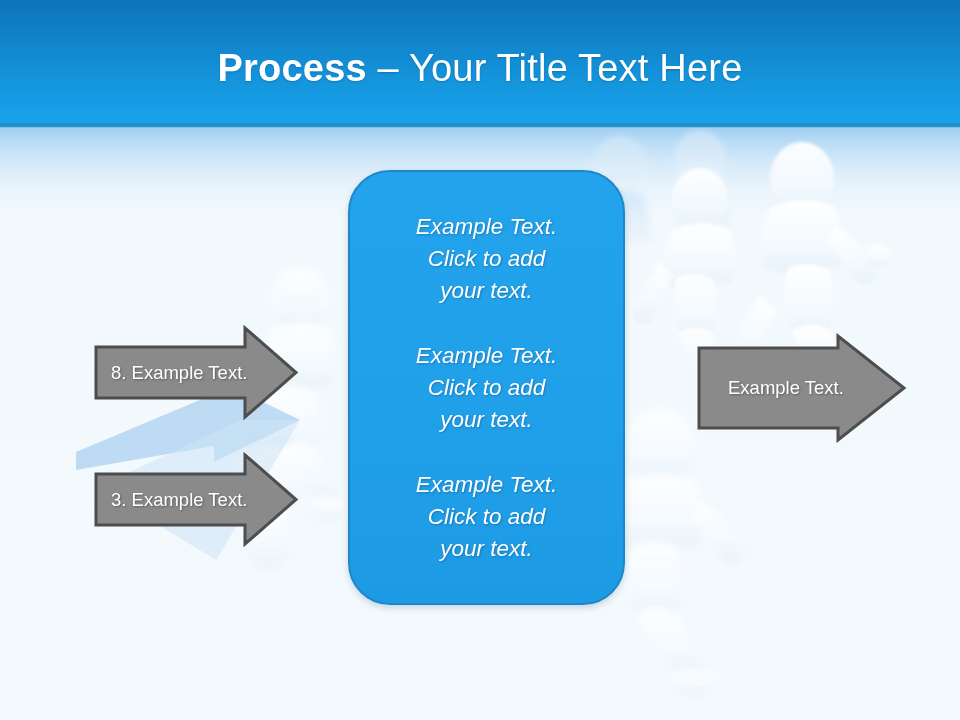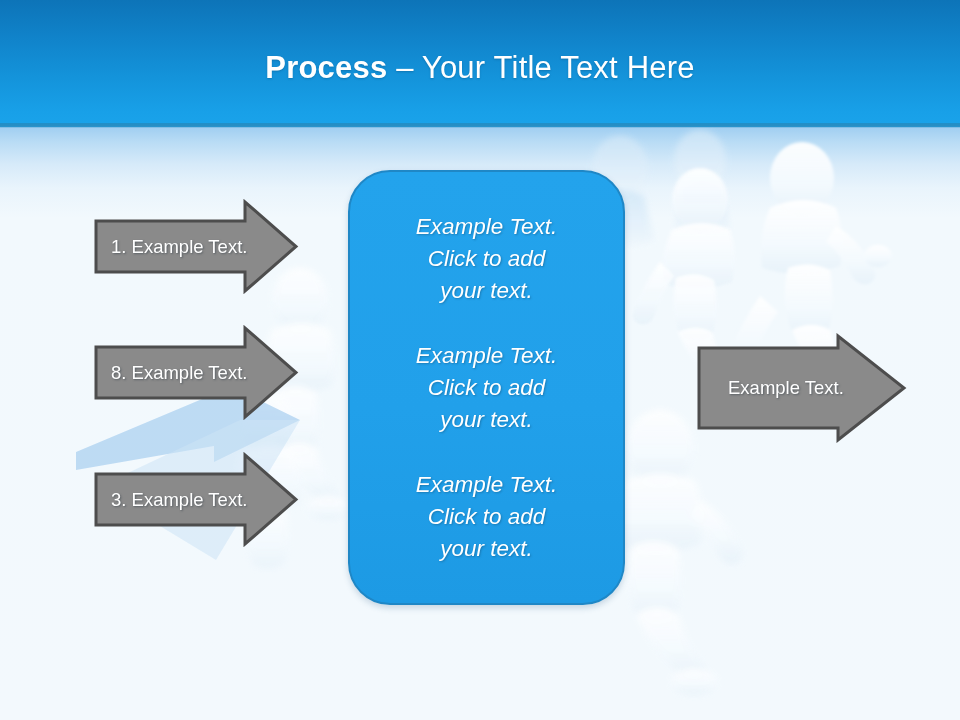--- a/index.html
+++ b/index.html
@@ -30,21 +30,21 @@
   .bg-header-edge{
     position:absolute;left:0;top:123px;width:960px;height:5px;
     background:linear-gradient(to bottom,#1f8fc9,#2b8ec2 60%,rgba(140,190,225,0));
   }
 
   .figgroup{position:absolute;left:0;top:0;width:960px;height:720px;pointer-events:none;}
 
   .title{
     position:absolute;left:0;top:48px;width:960px;
     text-align:center;color:#ffffff;
-    font-size:31px;letter-spacing:.2px;line-height:40px;
+    font-size:38px;letter-spacing:.2px;line-height:40px;
     text-shadow:0 1px 2px rgba(0,40,70,.25);
     white-space:nowrap;
   }
   .title b{font-weight:bold;}
   .title span.rest{font-weight:normal;}
 
   
   .panel{
     position:absolute;left:348px;top:170px;width:277px;height:435px;
     box-sizing:border-box;
@@ -163,26 +163,20 @@
     </svg>
   </div>
 
   <div class="bg-header"></div>
   <div class="bg-header-edge"></div>
 
   <div class="title">
     <b>Process</b><span class="rest"> – Your Title Text Here</span>
   </div>
 
-  <div class="arrow arrow-left" style="left:93px;top:199px;width:207px;height:95px;">
-    <svg width="207" height="95" viewBox="0 0 207 95">
-      <path d="M3 22 L152 22 L152 3 L203 47.5 L152 92 L152 73 L3 73 Z" fill="#8a8a8a" stroke="#4d4d4d" stroke-width="3" stroke-linejoin="miter"></path>
-    </svg>
-    <div class="label">1. Example Text.</div>
-  </div>
 
   <div class="arrow arrow-left" style="left:93px;top:325px;width:207px;height:95px;">
     <svg width="207" height="95" viewBox="0 0 207 95">
       <path d="M3 22 L152 22 L152 3 L203 47.5 L152 92 L152 73 L3 73 Z" fill="#8a8a8a" stroke="#4d4d4d" stroke-width="3" stroke-linejoin="miter"></path>
     </svg>
     <div class="label">8. Example Text.</div>
   </div>
 
   <div class="arrow arrow-left" style="left:93px;top:452px;width:207px;height:95px;">
     <svg width="207" height="95" viewBox="0 0 207 95">

